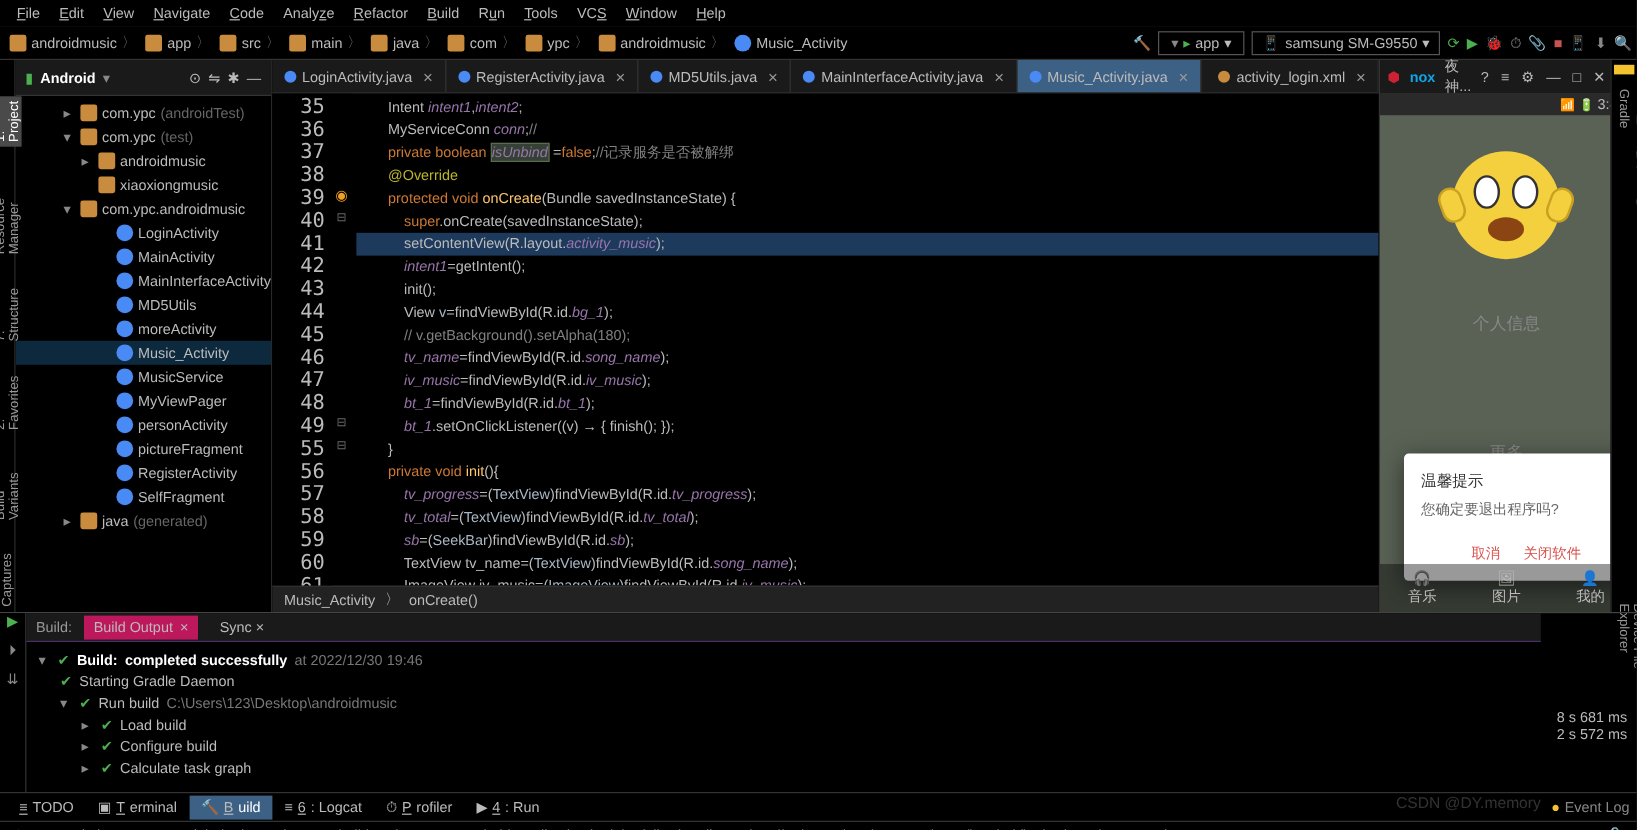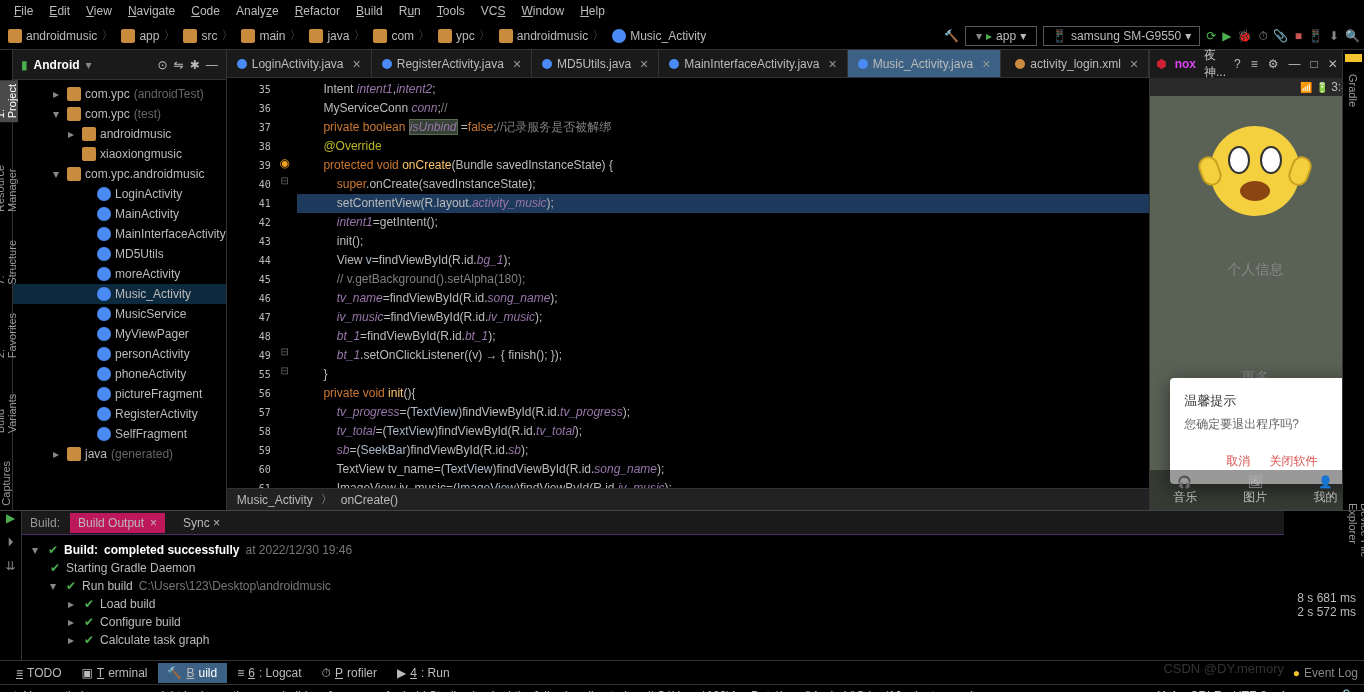--- a/index.html
+++ b/index.html
@@ -40,39 +40,39 @@
 .tree-item .dim{color:#666}
 .editor{flex:1;display:flex;flex-direction:column;background:#000}
 .tabs{height:28px;background:#1a1a1a;display:flex;align-items:flex-end;border-bottom:1px solid #333;overflow:hidden}
 .tab{padding:5px 10px;display:flex;align-items:center;gap:5px;border-right:1px solid #333;height:27px}
 .tab.active{background:#3d6185}
 .tab .dot{width:10px;height:10px;background:#4a8af4;border-radius:50%}
 .tab .dot.x{background:#c98b3e}
 .tab .x{color:#999;margin-left:4px;font-size:14px}
 .code-area{flex:1;display:flex;overflow:hidden;background:#000}
 .gutter{width:50px;background:#000;text-align:right;padding:2px 6px 0 0;color:#606060;position:relative}
-.gutter div{height:19px;line-height:19px;font-family:Consolas,monospace;font-size:10px}
+.gutter div{height:19px;line-height:19px;font-family:Consolas,monospace;font-size:17px}
 .fold-col{width:16px;background:#000;padding-top:2px}
 .fold-col div{height:19px;text-align:center;color:#666;font-size:10px}
 .code{flex:1;padding:2px 0 16px 4px;font-family:Consolas,monospace;font-size:13px;line-height:19px;overflow:hidden}
 .code .line{height:19px;white-space:pre}
 .code .line.hl{background:#1d3a5c}
 .kw{color:#cc7832}
 .cmt{color:#808080}
 .mth{color:#ffc66d}
 .fld{color:#9876aa;font-style:italic}
 .id{color:#9876aa;font-style:italic}
 .ann{color:#bbb529}
 .op{color:#a9b7c6}
 .cls2{color:#a9b7c6}
 .bhl{background:#344134;border:1px solid #5a6b4f}
 .crumb-bar{height:22px;background:#222;display:flex;align-items:center;padding:0 10px;gap:8px;color:#999;border-top:1px solid #333}
 .emu-panel{width:296px;background:#000;border-left:1px solid #333;position:relative}
 .emu-top{height:28px;background:#1a1a1a;display:flex;align-items:center;padding:0 6px;gap:8px;color:#999}
-.emu-top .nox{color:#d946ef;font-weight:bold}
+.emu-top .nox{color:#0ea5e9;font-weight:bold}
 .emu-top .icos{display:flex;gap:10px;margin-left:auto}
 .emu-screen{position:absolute;top:28px;left:0;right:0;bottom:0;background:#5a6256}
 .emu-status{height:18px;background:#2a2a2a;text-align:right;padding:2px 6px;color:#aaa;font-size:10px}
 .emu-face{height:150px;display:flex;align-items:center;justify-content:center}
 .face{width:90px;height:90px;background:#f4d03f;border-radius:50%;position:relative}
 .face::before,.face::after{content:"";position:absolute;width:18px;height:24px;background:#fff;border:2px solid #333;border-radius:50%;top:20px}
 .face::before{left:18px}
 .face::after{right:18px}
 .hand{position:absolute;width:20px;height:30px;background:#f4d03f;border:2px solid #c9a020;border-radius:10px}
 .hand.l{left:-10px;top:30px;transform:rotate(-20deg)}
@@ -291,25 +291,20 @@
           <span>MyViewPager</span>
         </div>
         <div class="tree-item d3">
           <span class="arr"></span>
           <span class="tico cls"></span>
           <span>personActivity</span>
         </div>
         <div class="tree-item d3">
           <span class="arr"></span>
           <span class="tico cls"></span>
-          <span>phoneActivity</span>
-        </div>
-        <div class="tree-item d3">
-          <span class="arr"></span>
-          <span class="tico cls"></span>
           <span>pictureFragment</span>
         </div>
         <div class="tree-item d3">
           <span class="arr"></span>
           <span class="tico cls"></span>
           <span>RegisterActivity</span>
         </div>
         <div class="tree-item d3">
           <span class="arr"></span>
           <span class="tico cls"></span>

